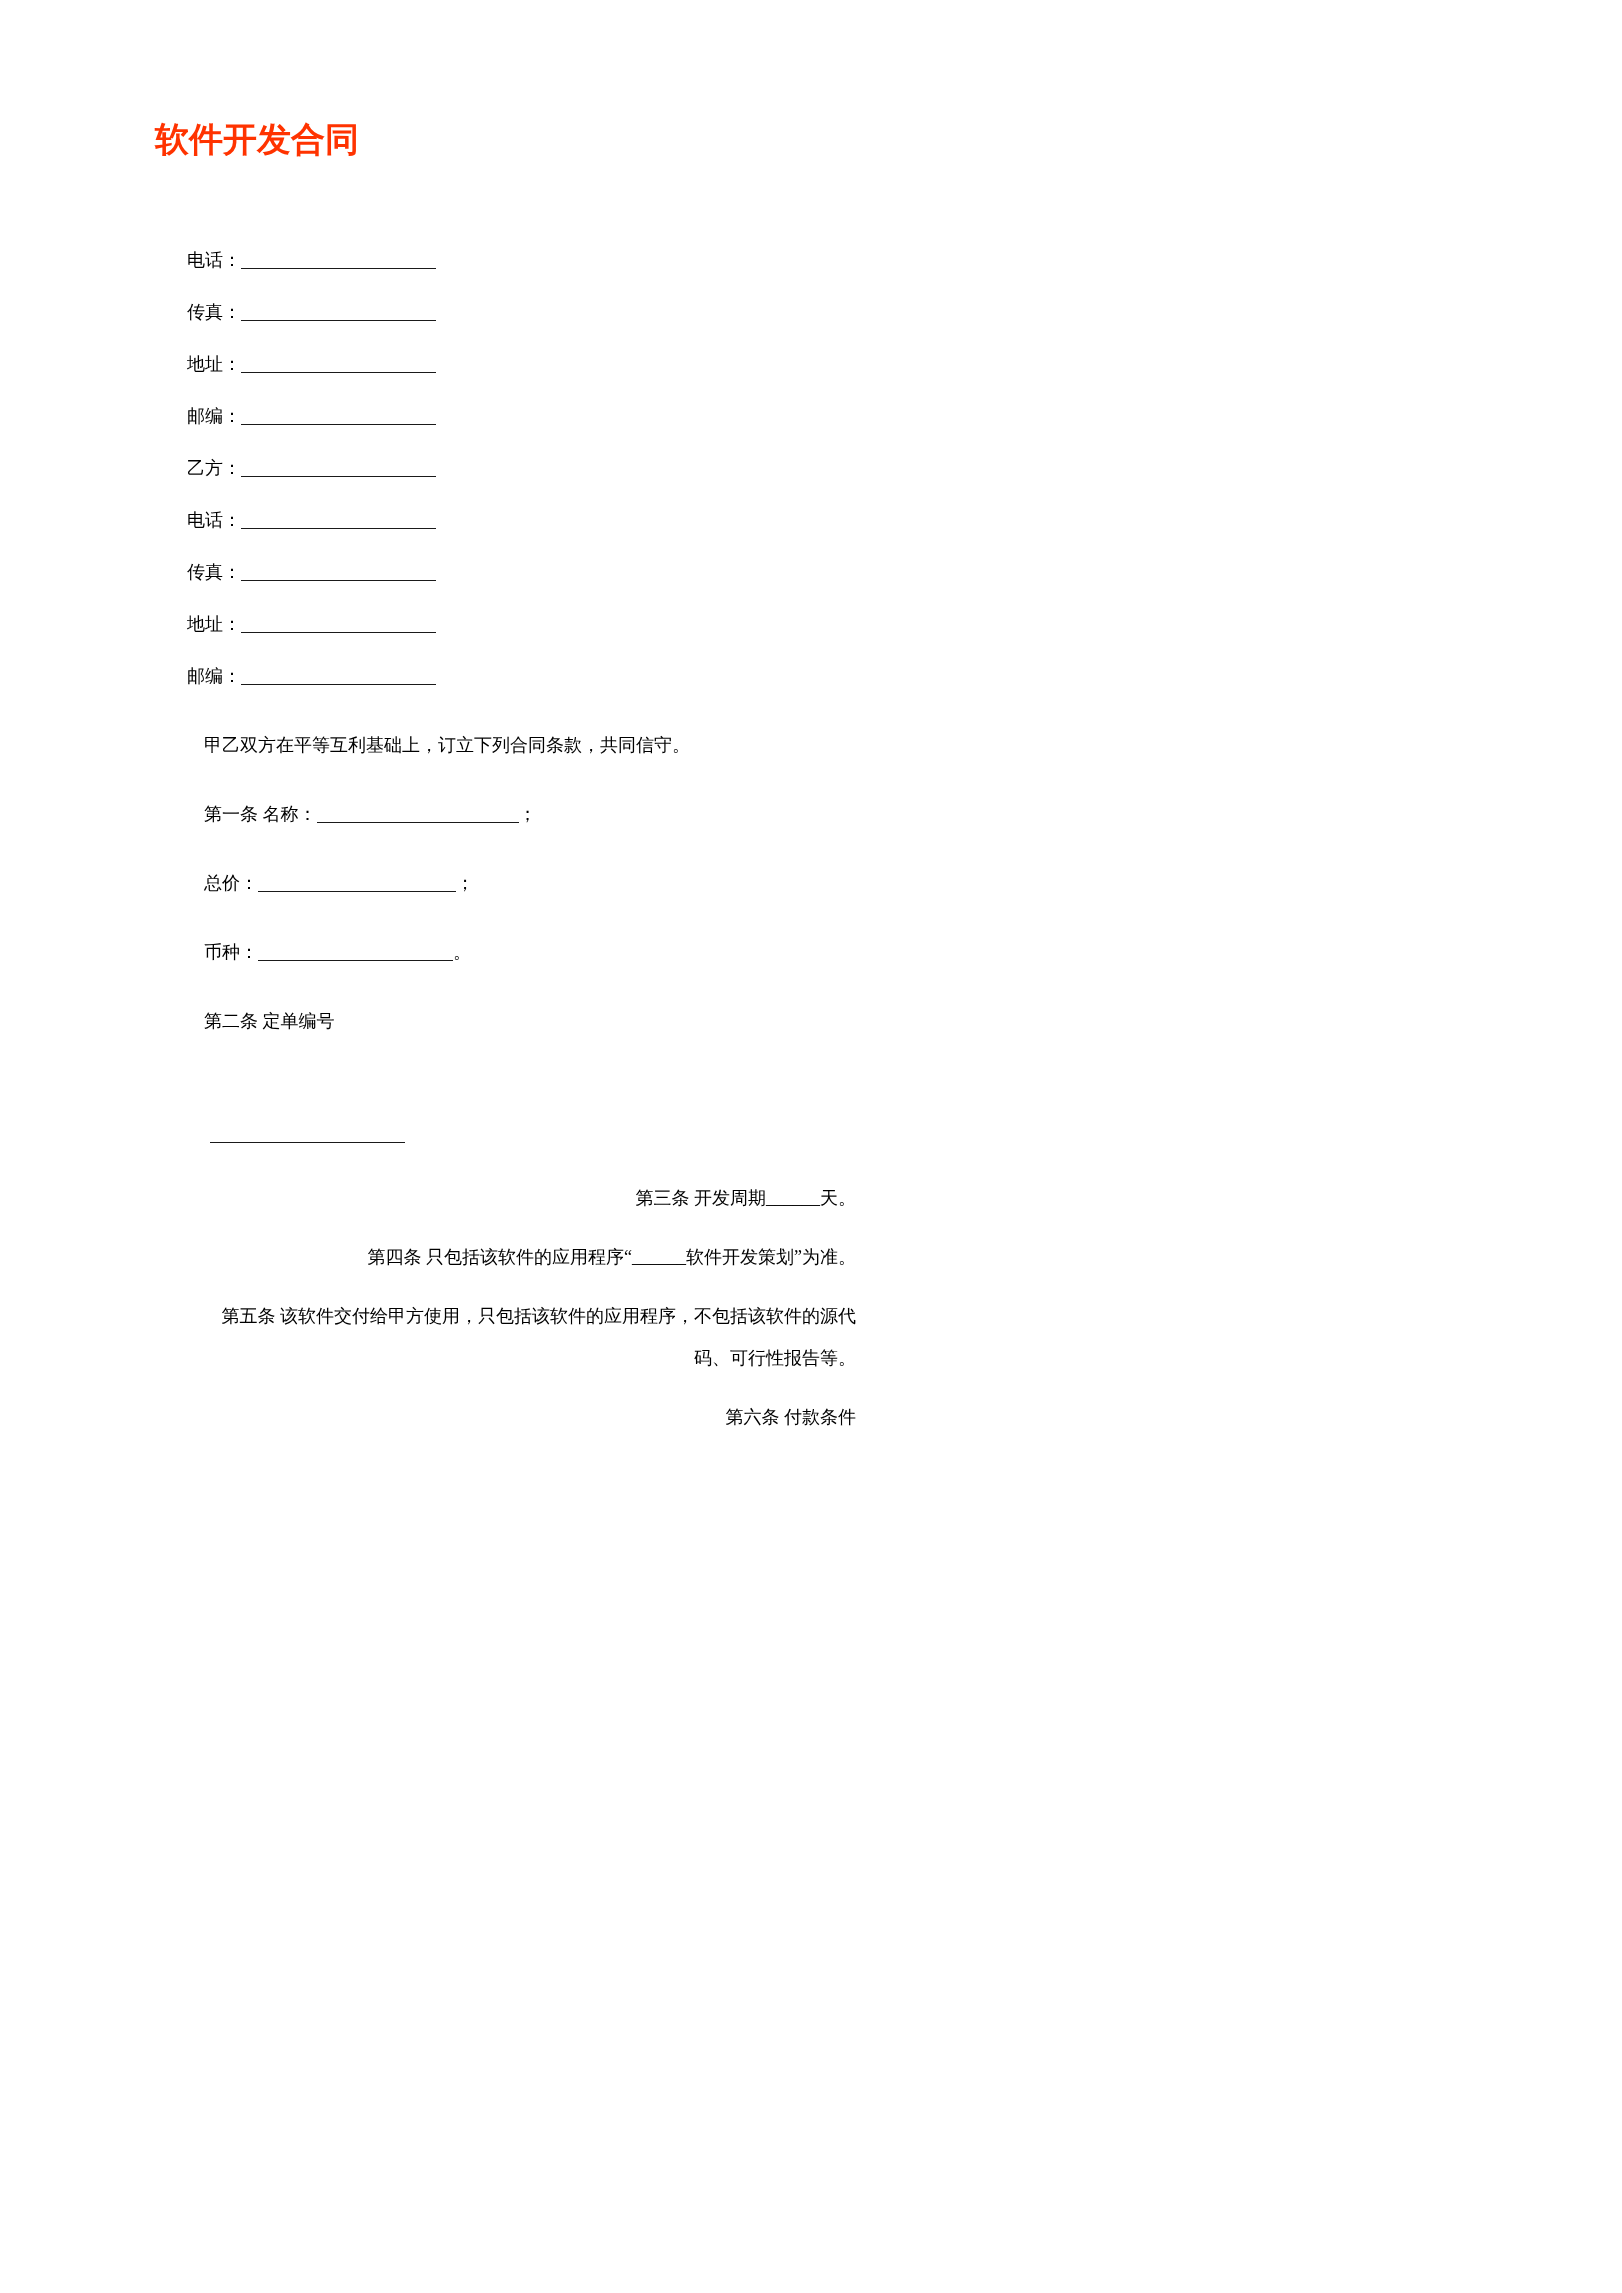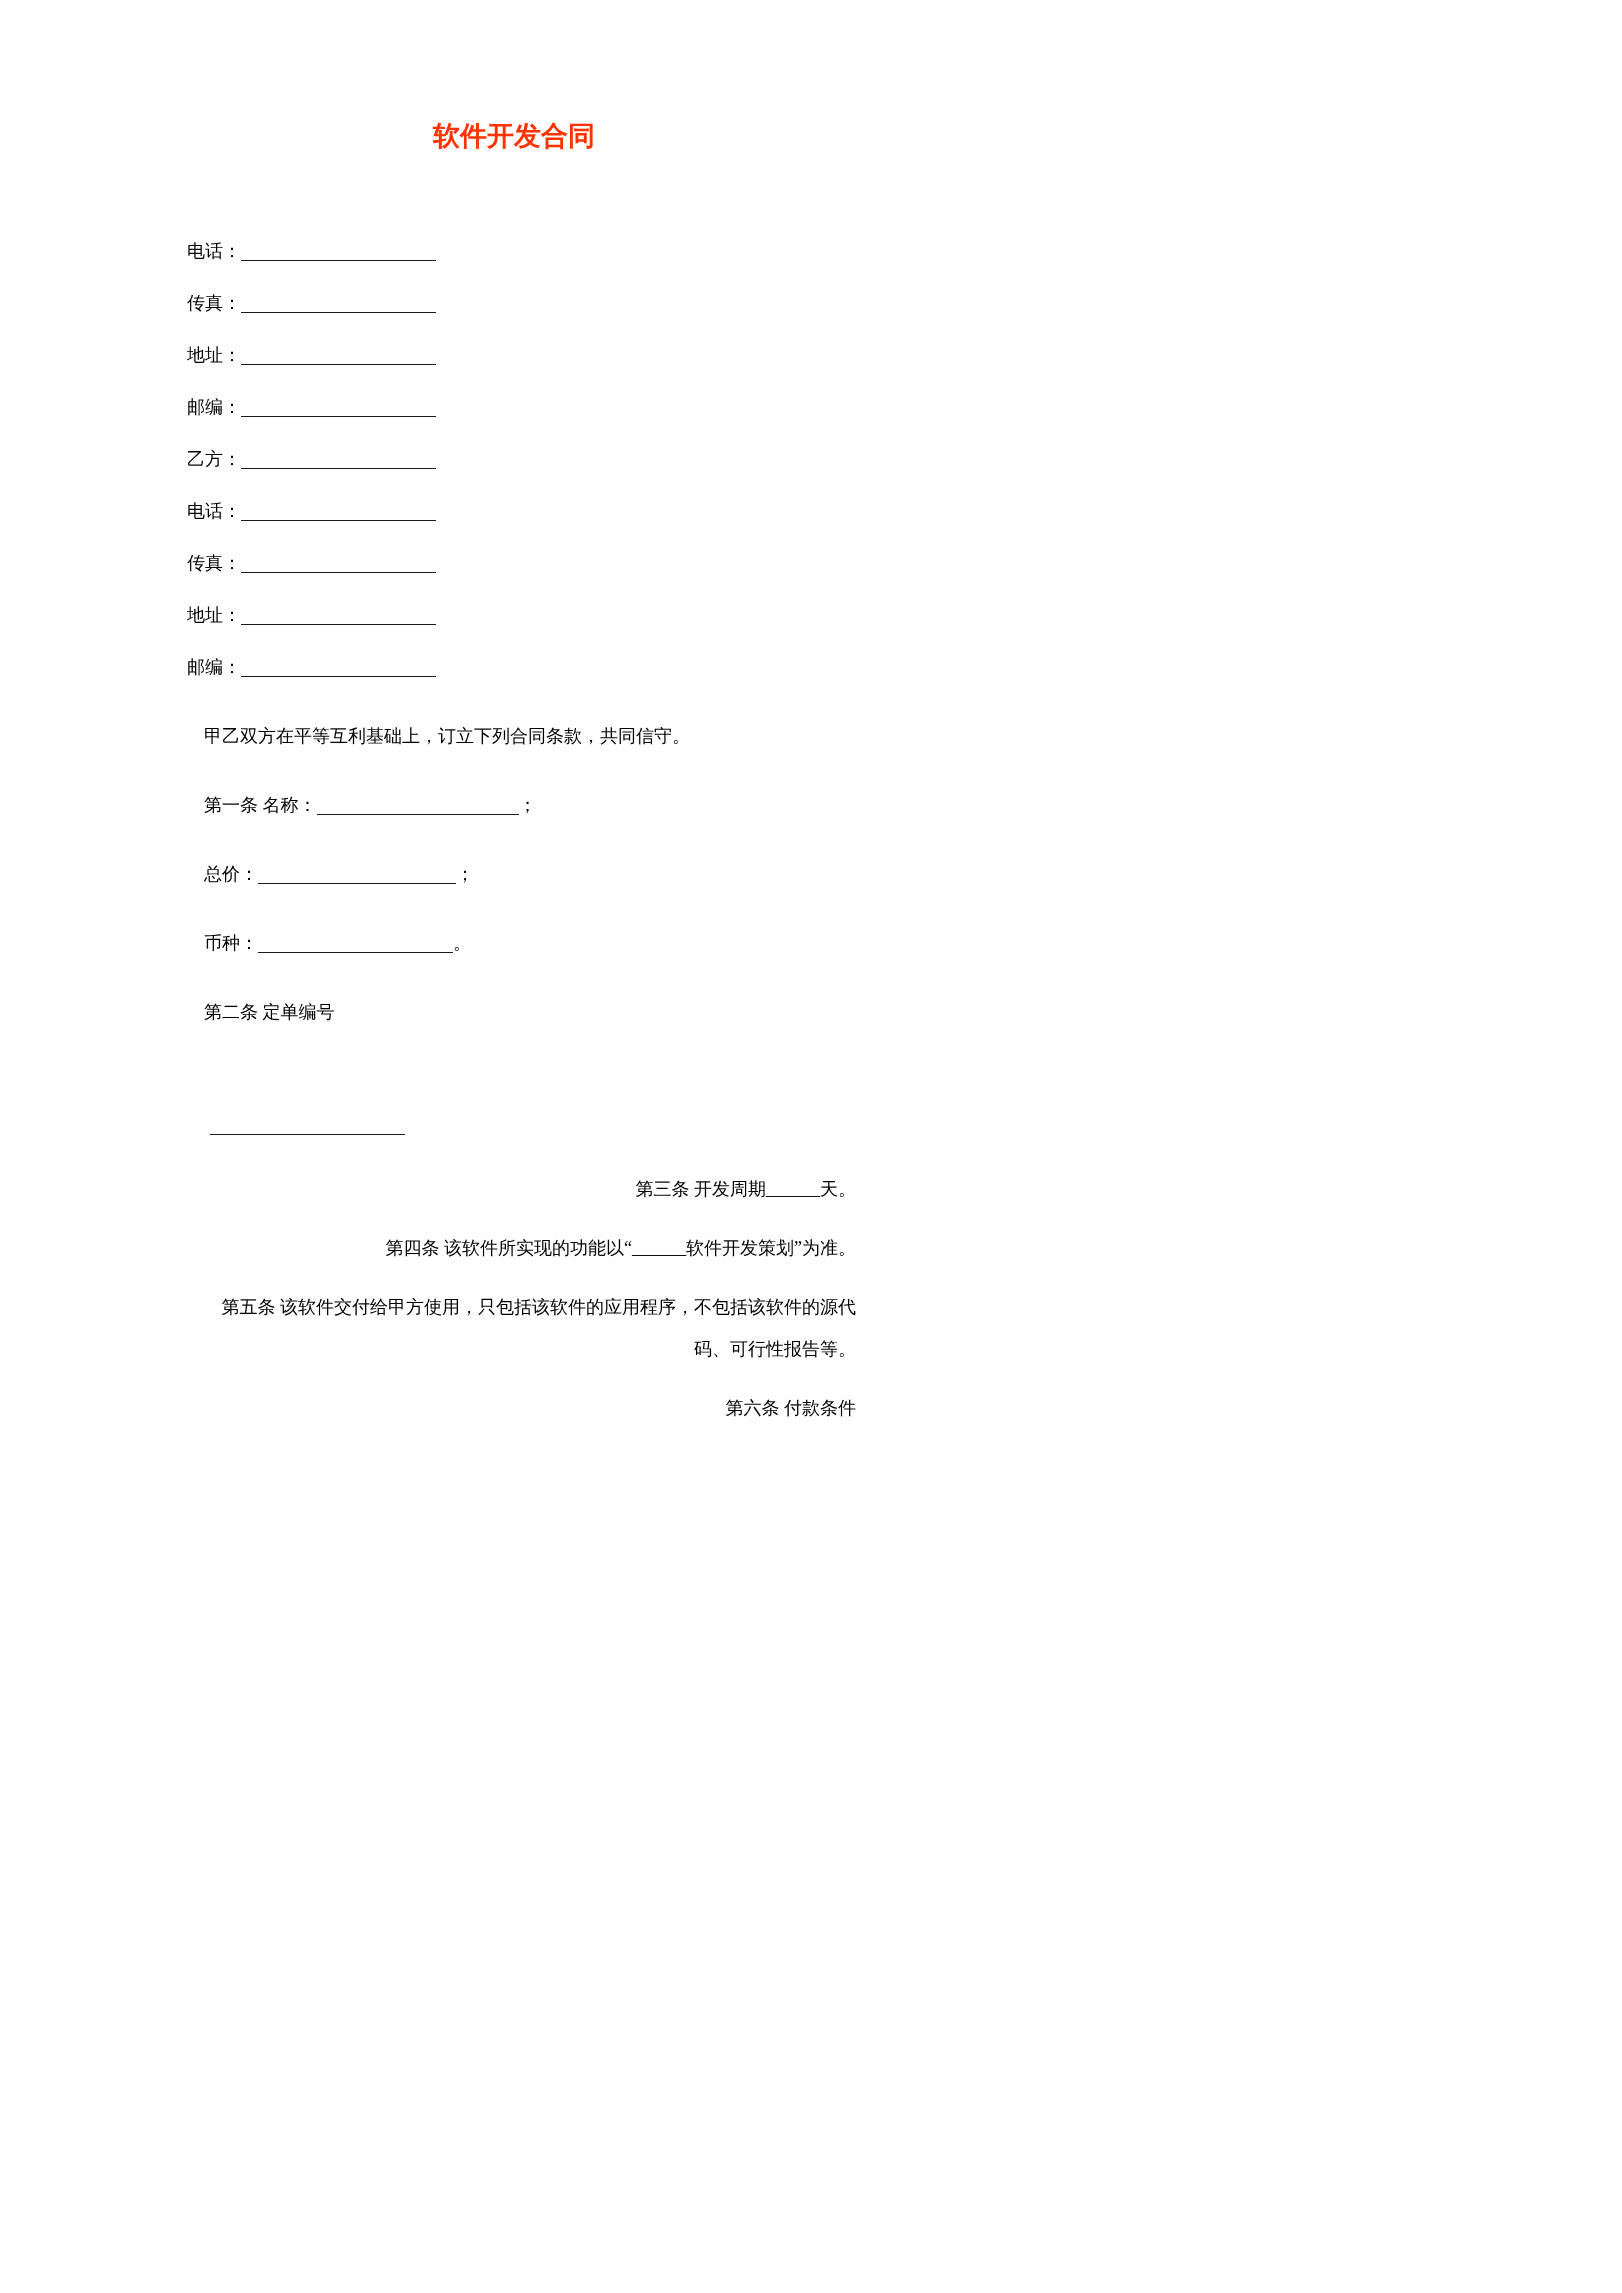--- a/index.html
+++ b/index.html
@@ -14,22 +14,21 @@
     box-sizing: border-box;
     background: #ffffff;
     color: #000000;
     font-family: "Liberation Serif", "DejaVu Serif", serif;
     font-size: 18px;
     padding: 120px 750px 0 155px;
     overflow: hidden;
   }
   .title {
     margin: 0 0 73px 0;
-    text-align: center;
-    font-size: 27px;
+    font-size: 34px;
     font-weight: bold;
     line-height: 1.2;
   }
   .frow {
     height: 52px;
     line-height: 52px;
     text-indent: 32px;
     white-space: nowrap;
   }
   .line {
@@ -91,21 +90,21 @@
   <p class="line"><span>币种：</span><span class="blank"></span><span>。</span></p>
 
   <p class="line">第二条 定单编号</p>
 
   <div class="spacer"></div>
 
   <p class="line standalone"><span class="blank"></span></p>
 
   <p class="line tight">第三条 开发周期______天。</p>
 
-  <p class="line tight">第四条 该软件所实现的功能以“______软件开发策划”为准。</p>
+  <p class="line tight">第四条 只包括该软件的应用程序“______软件开发策划”为准。</p>
 
   <p class="line tight">第五条 该软件交付给甲方使用，只包括该软件的应用程序，不包括该软件的源代码、可行性报告等。</p>
 
   <p class="line tight">第六条 付款条件</p>
 
 
 </div>
 
 
 </body></html>

